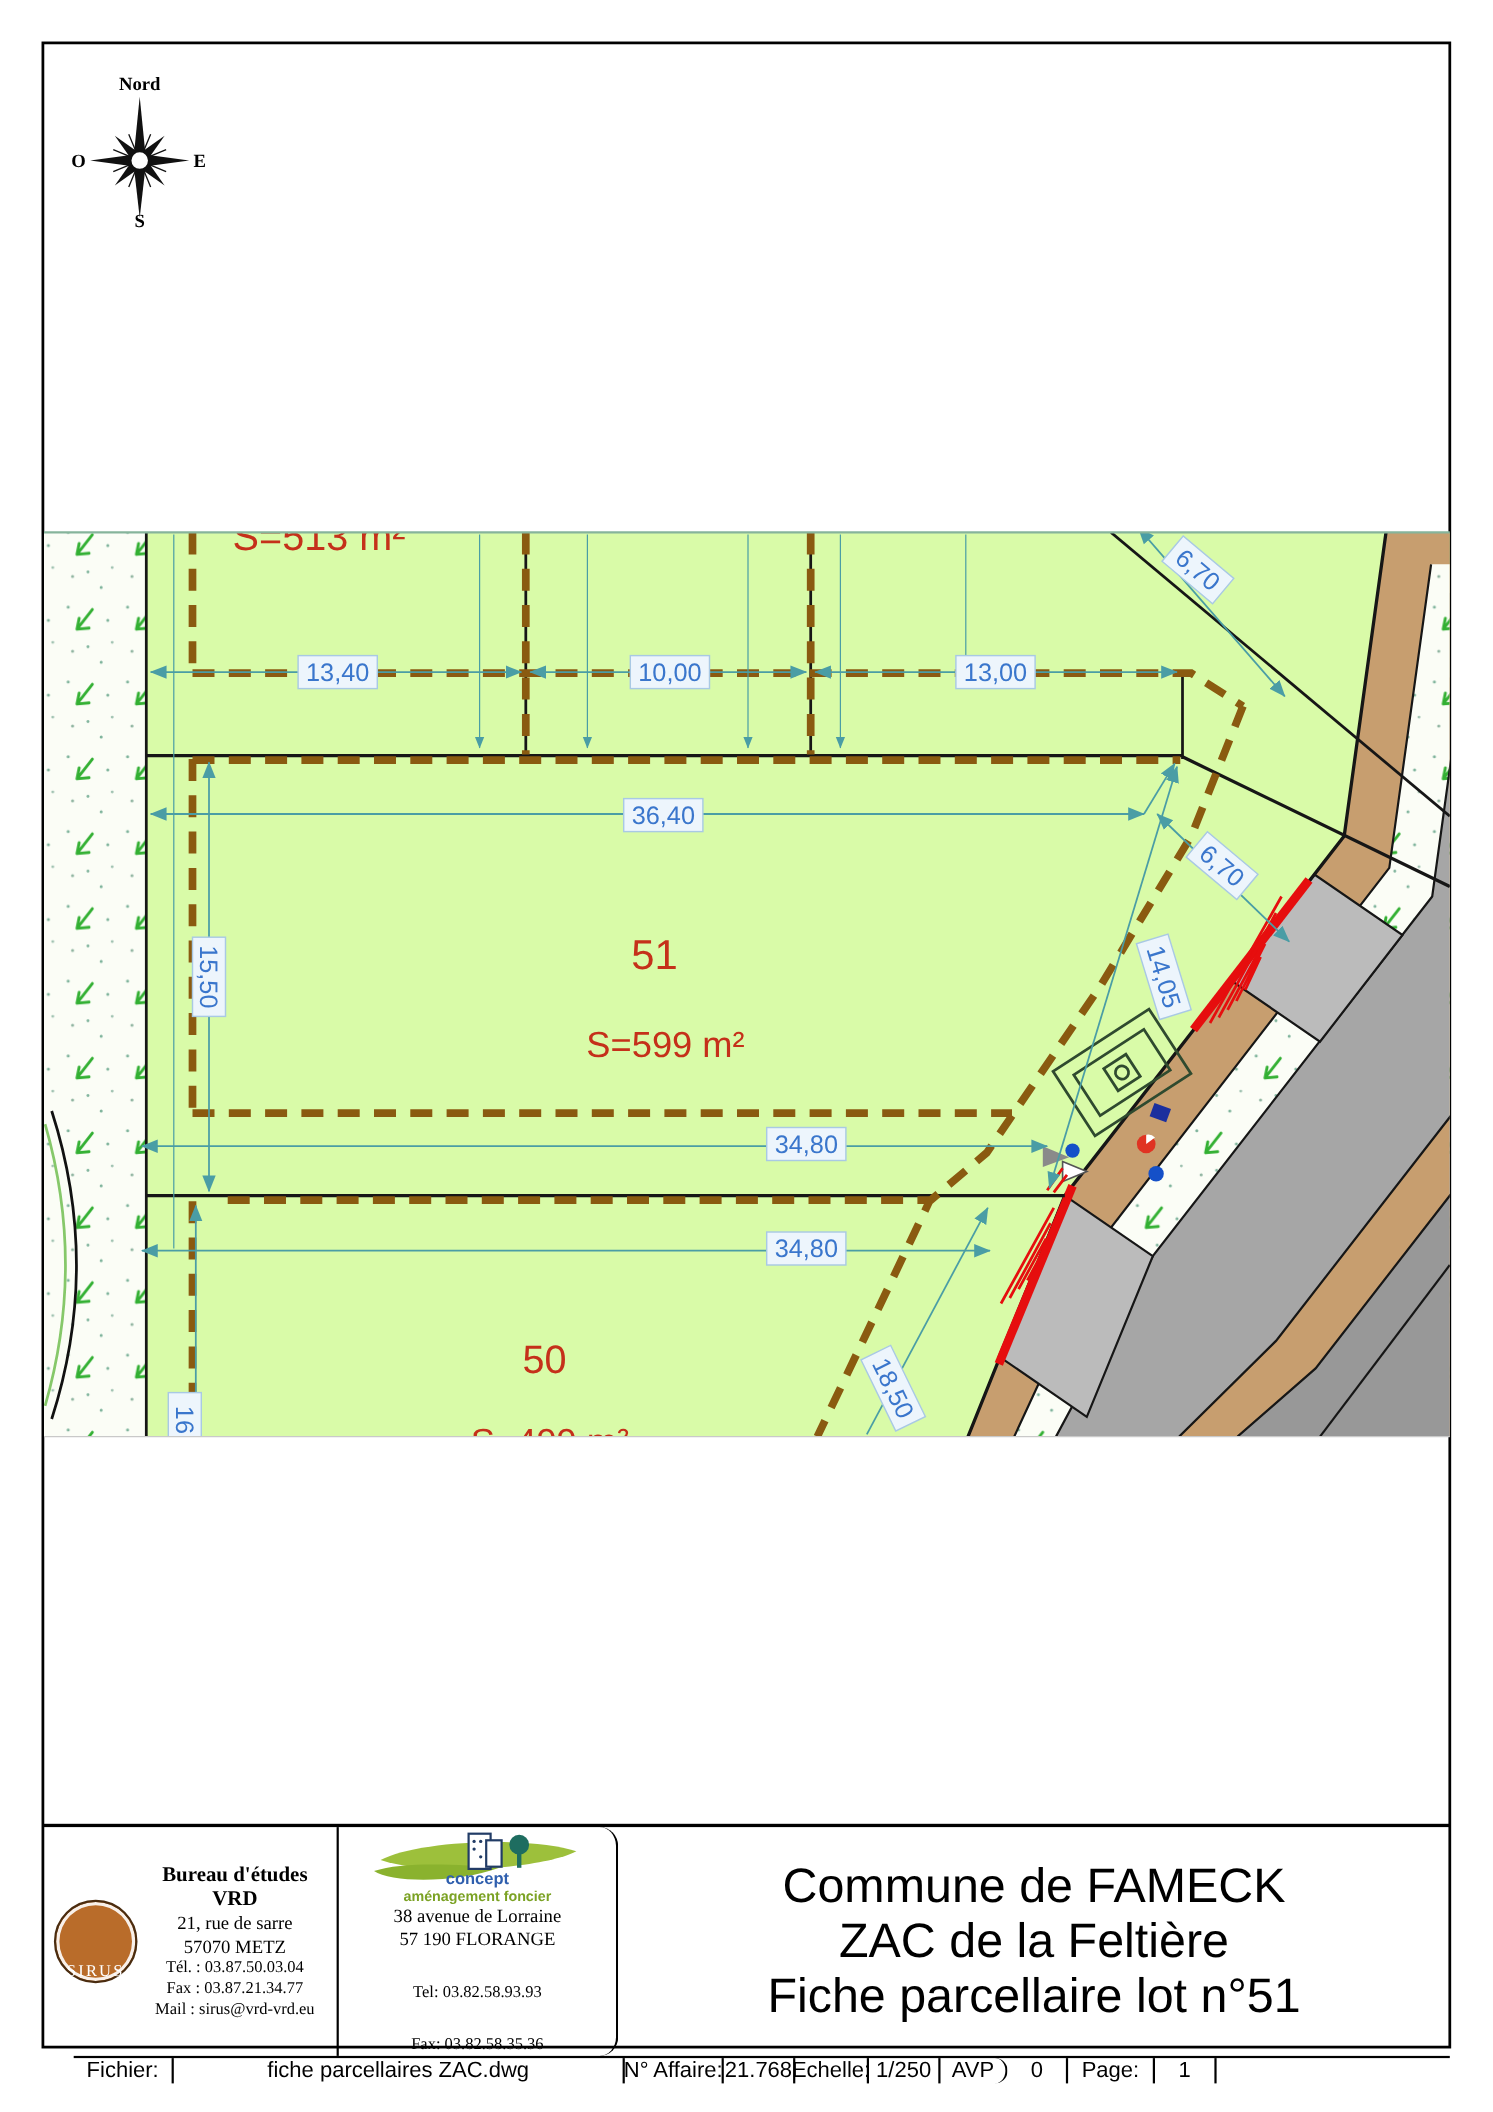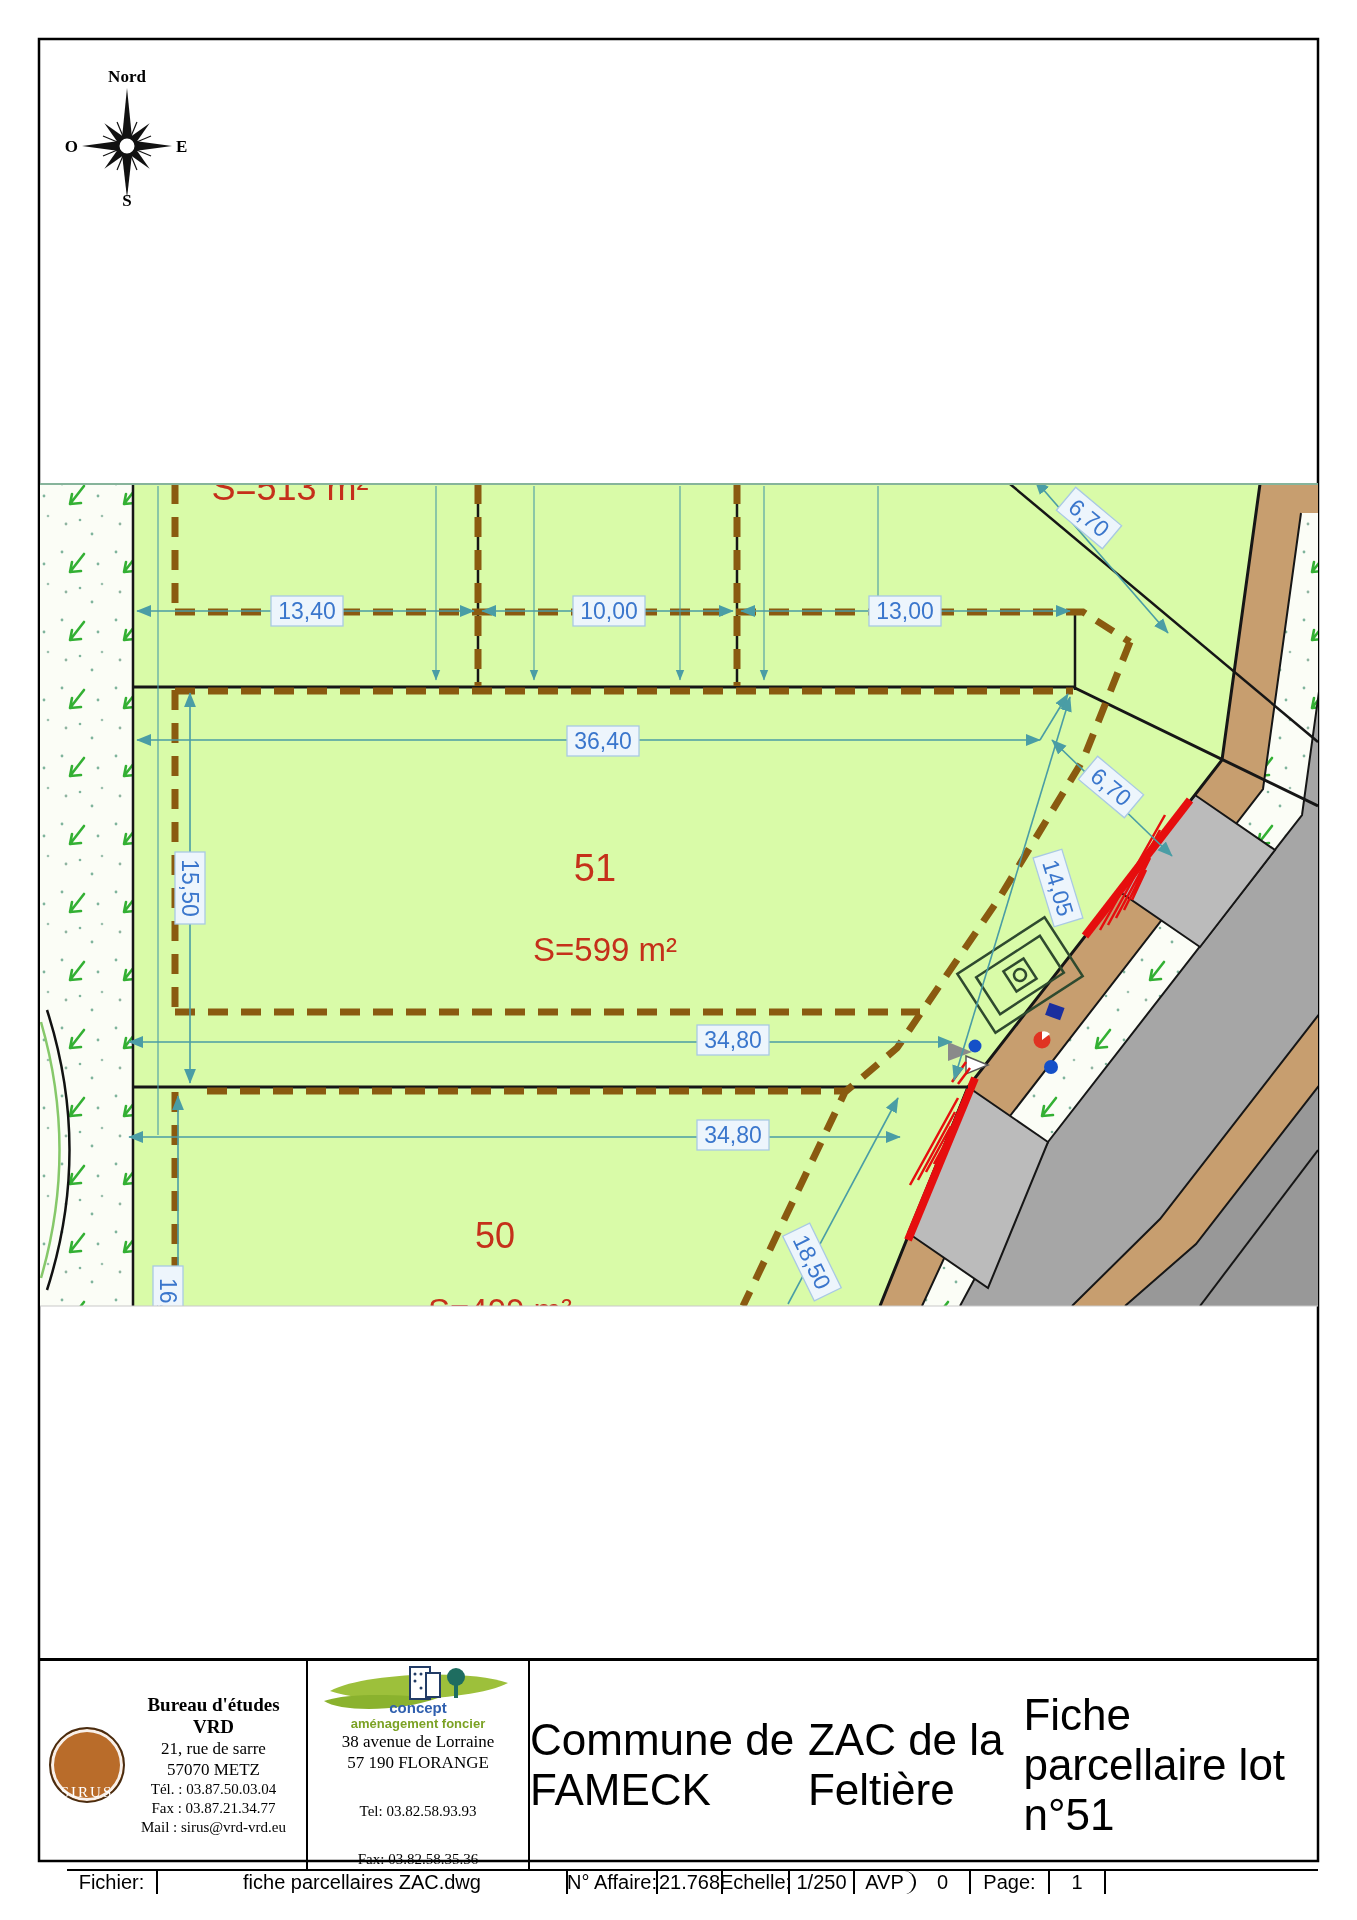--- a/index.html
+++ b/index.html
@@ -8,22 +8,22 @@
     font-family:"Liberation Sans", sans-serif;
   }
   svg text{user-select:none;}
   .tb{
     position:absolute;left:39px;top:1658px;width:1279px;height:203px;
     box-sizing:border-box;border-top:3px solid #000;display:flex;flex-direction:column;
   }
   .tb-row1{display:flex;flex:1;box-sizing:border-box;}
   .tb-cell{box-sizing:border-box;border-right:2px solid #000;}
   .cell-bureau{width:269px;display:flex;align-items:center;padding:6px 4px 6px 10px;}
-  .cell-concept{width:222px;display:flex;flex-direction:column;align-items:center;justify-content:center;}
-  .cell-title{flex:1;border-right:none;display:flex;align-items:center;justify-content:center;}
+  .cell-concept{width:254px;display:flex;flex-direction:column;align-items:center;justify-content:center;border-radius:17px;}
+  .cell-title{flex:1;border-right:none;display:flex;flex-direction:column;align-items:center;justify-content:center;}
   .title-line{font-size:44px;line-height:50px;color:#000;letter-spacing:0px;}
   .sirus-circle{
     width:72px;height:72px;border-radius:50%;flex:0 0 72px;
     background:#b96c2a;border:2px solid #4a2c10;
     box-shadow:inset 0 0 0 3px rgba(255,255,255,.9);
     display:flex;align-items:flex-end;justify-content:center;
     color:#fff;font-family:"Liberation Serif",serif;font-size:15px;letter-spacing:2px;
   }
   .bureau-text{flex:1;text-align:center;font-family:"Liberation Serif",serif;color:#000;}
   .bureau-name{font-weight:bold;font-size:19px;}

